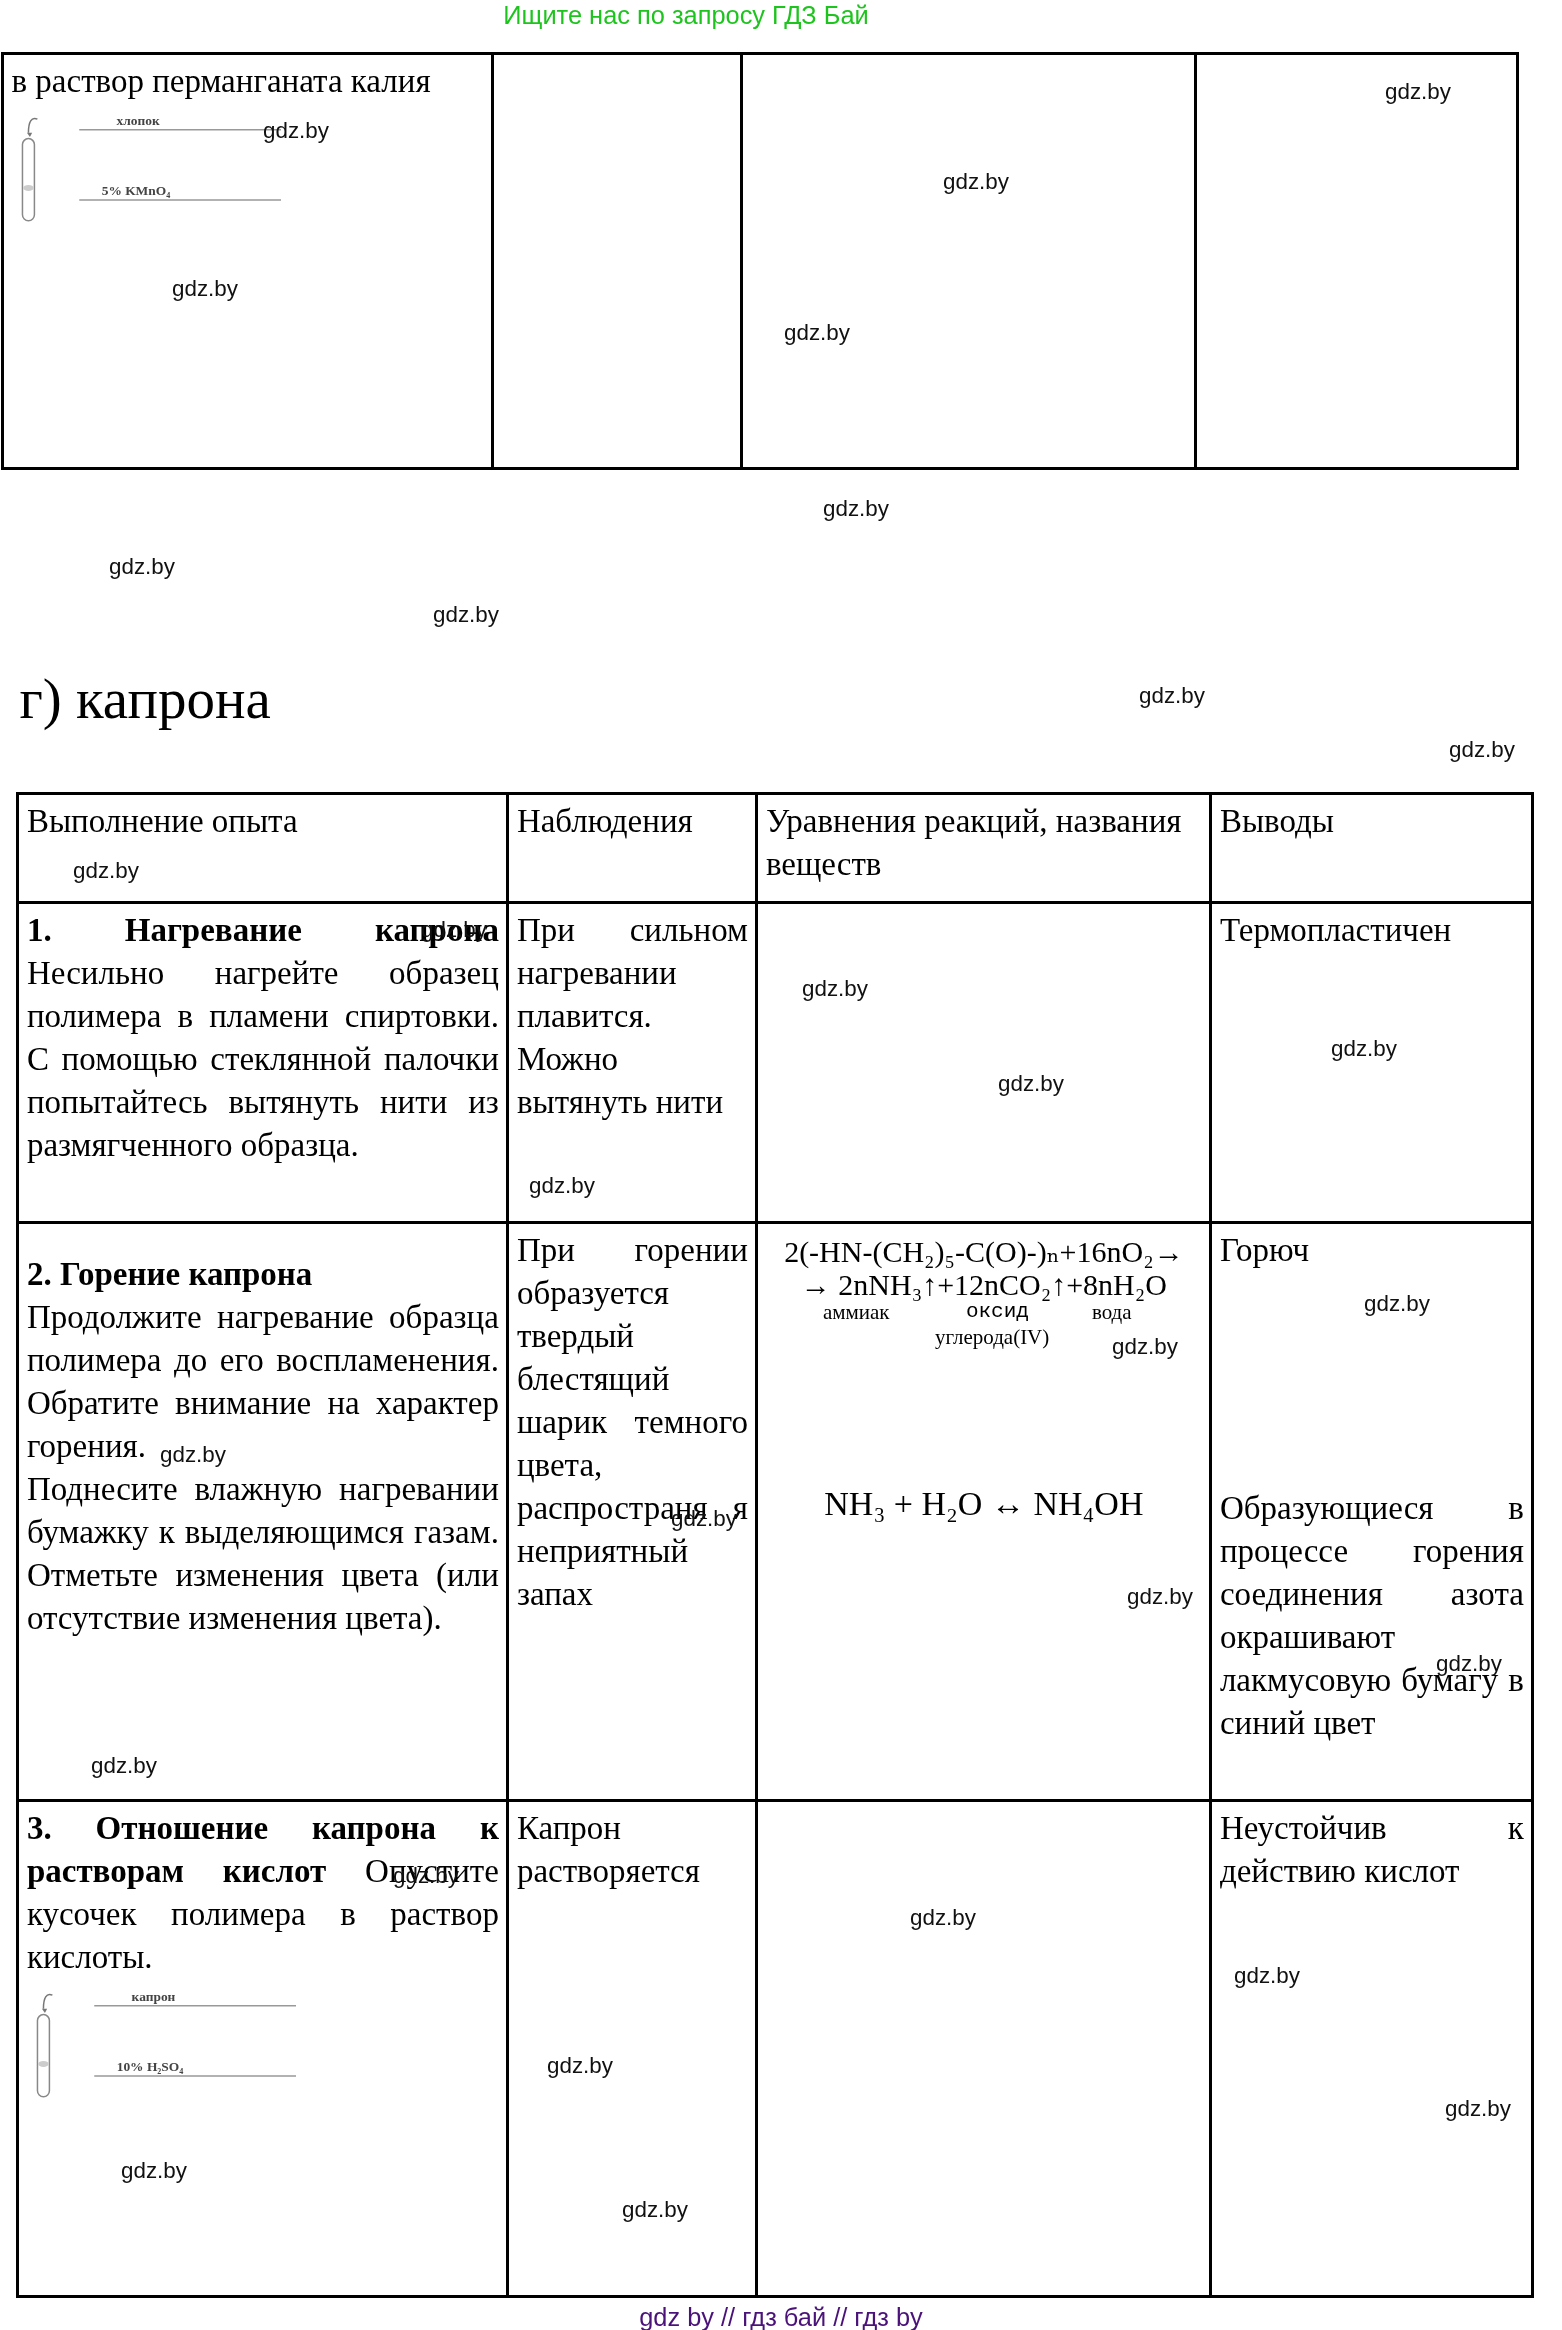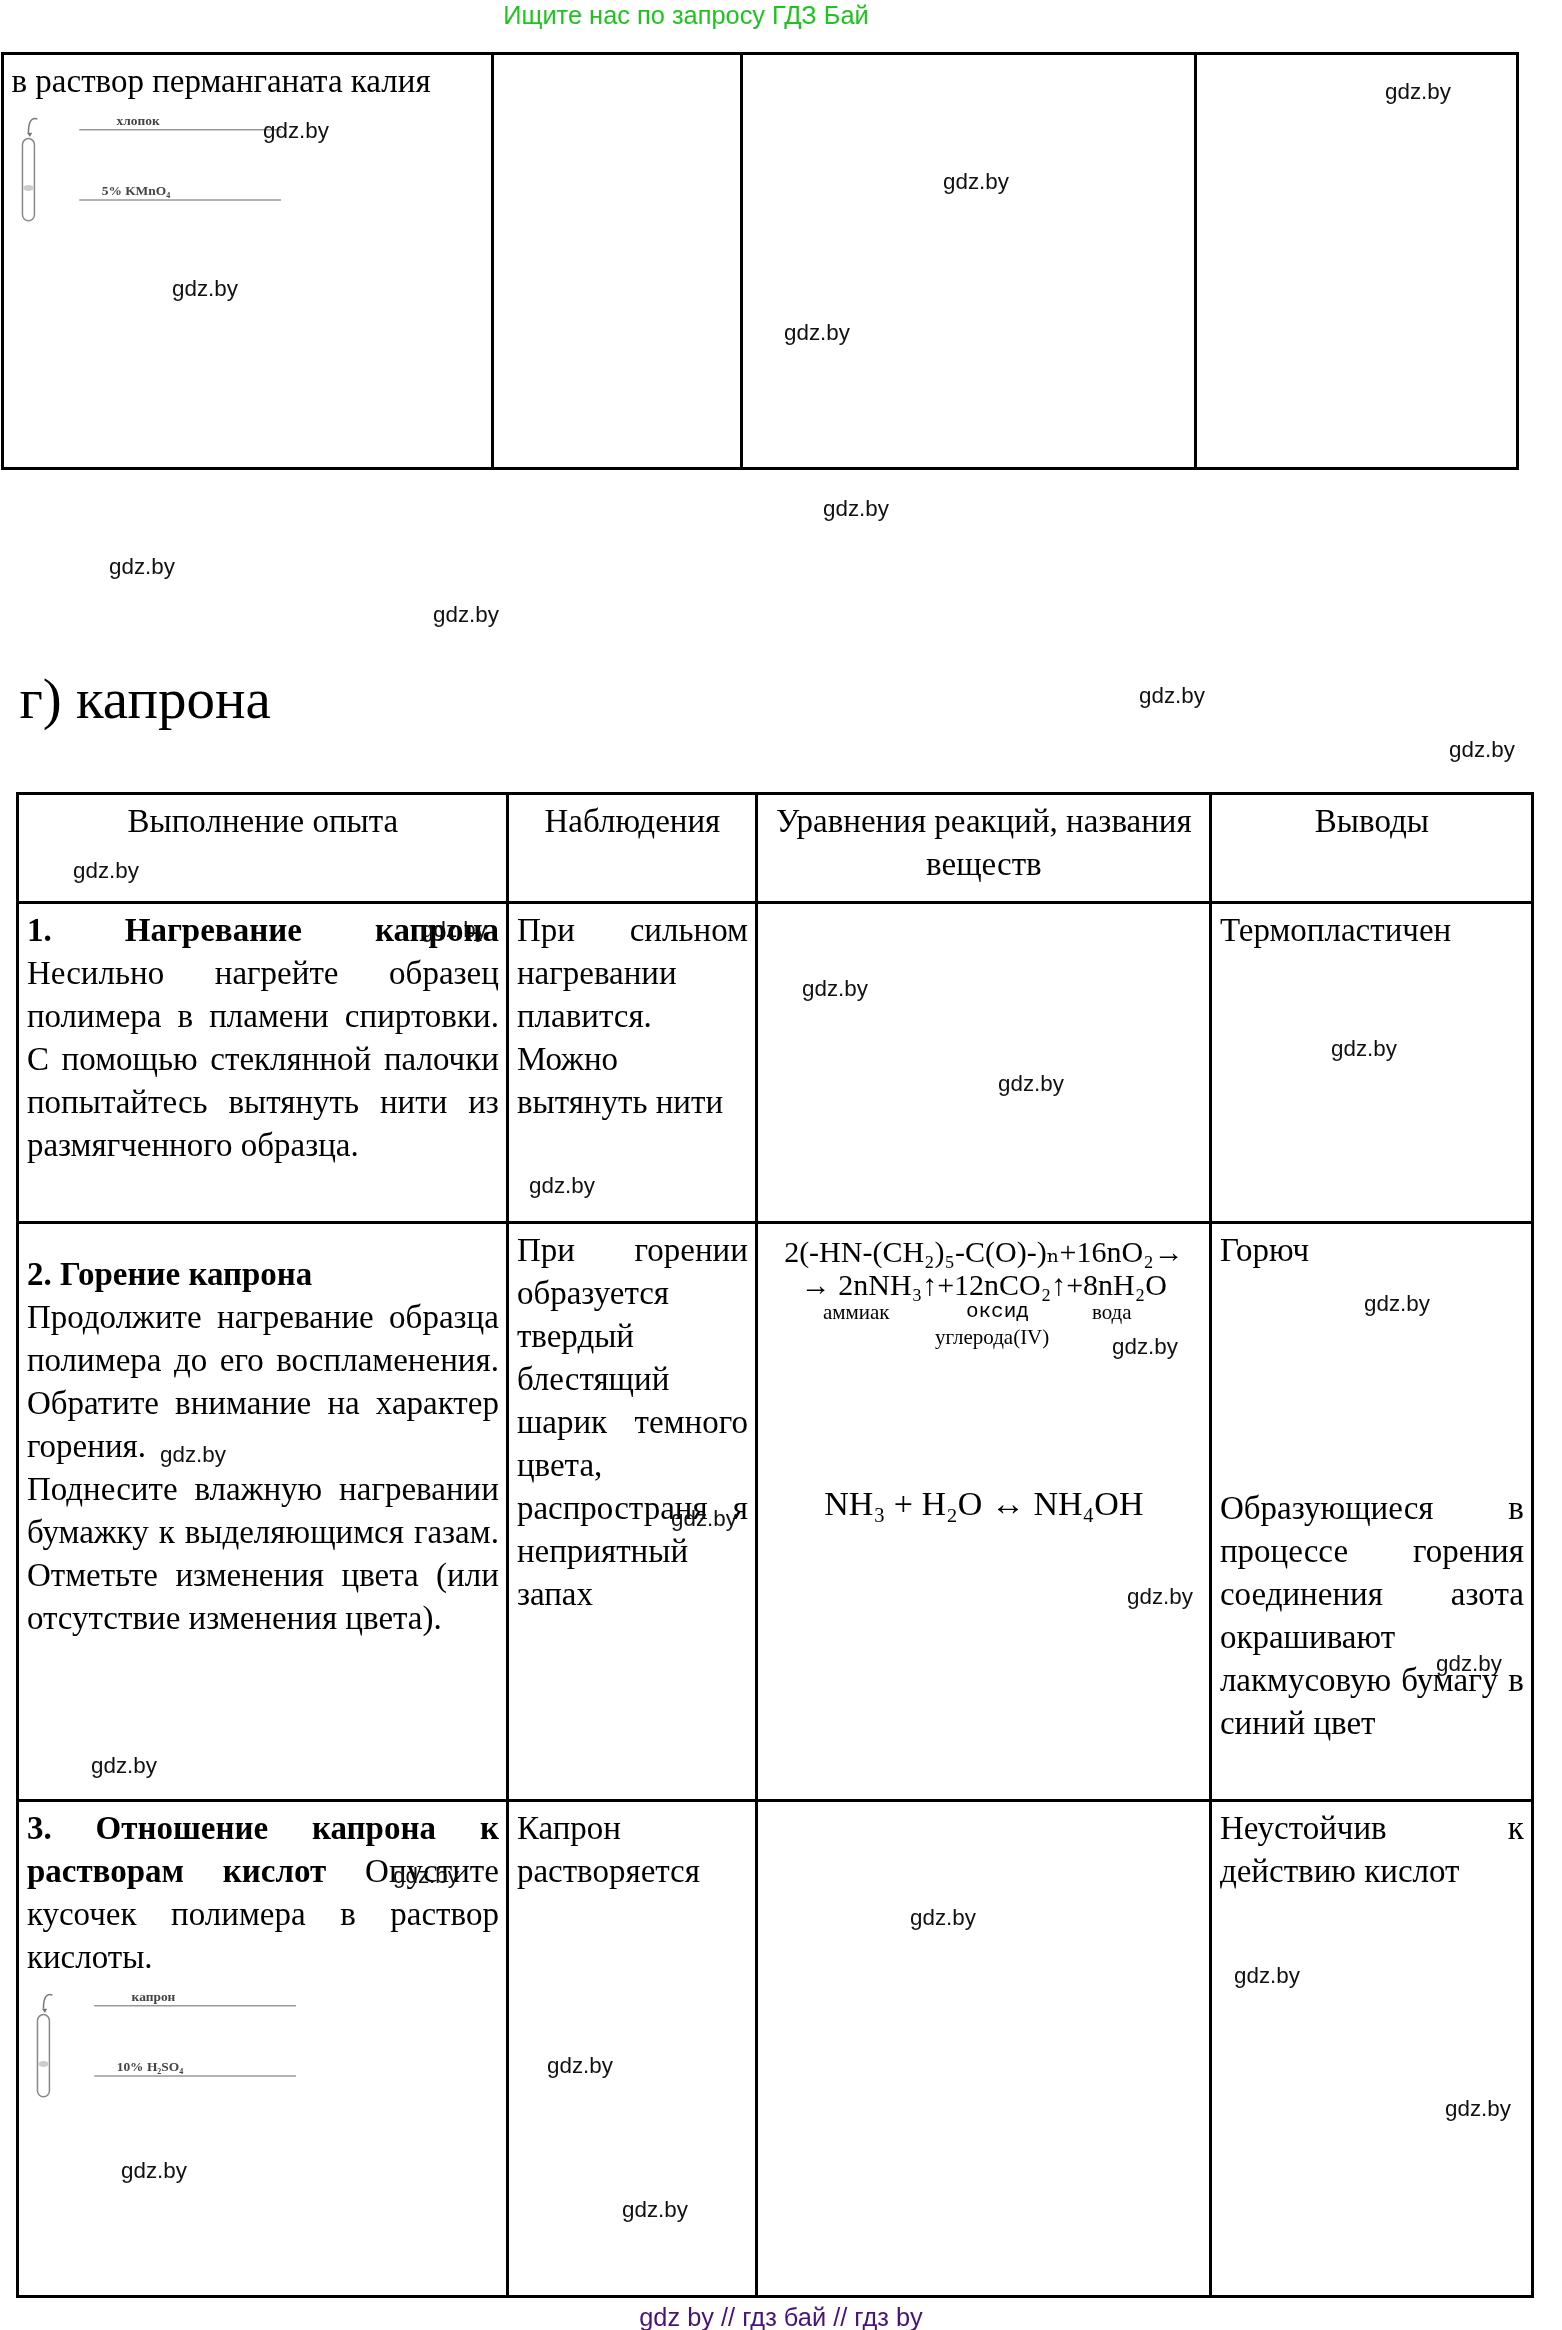--- a/index.html
+++ b/index.html
@@ -6,21 +6,21 @@
   body { width:1562px; height:2330px; position:relative; overflow:hidden;
          font-family:"Liberation Serif","DejaVu Serif",serif; color:#000; }
   .banner { position:absolute; top:0; left:0; width:1372px; height:33px; text-align:center;
             font-family:"Liberation Sans","DejaVu Sans",sans-serif; font-size:25.4px; color:#1ec41e; line-height:30px; }
   .footer { position:absolute; top:2304px; left:0; width:1562px; height:26px; text-align:center;
             font-family:"Liberation Sans","DejaVu Sans",sans-serif; font-size:25.4px; color:#4b137a; line-height:26px; }
   .wm { position:absolute; font-family:"Liberation Sans","DejaVu Sans",sans-serif; font-size:22.4px; color:#111; white-space:nowrap; }
   table.t { position:absolute; border-collapse:collapse; table-layout:fixed; }
   table.t td { border:3.7px solid #000; vertical-align:top; padding:4.5px 7.5px 0 7.5px; font-size:33px; line-height:43px; }
   .just { text-align:justify; text-align-last:left; }
-  .center { text-align:center; }
+  .center { text-align:left; }
   .bold { font-weight:bold;margin-top:24px; }
   .t-top td { border-top:none; }
   .title { position:absolute; left:19.4px; top:665px; font-size:57px; line-height:67px; }
   .tube { display:block; margin-top:7.5px; }
   .eq { font-size:30px; line-height:33px; text-align:center; white-space:nowrap; }
   .eqlab { font-size:21px; line-height:22.4px; position:relative; height:52px; }
   .eqlab span { position:absolute; }
   .eq2 { font-size:34px; text-align:center; margin-top:129px; white-space:nowrap; }
 </style>
 </head>

